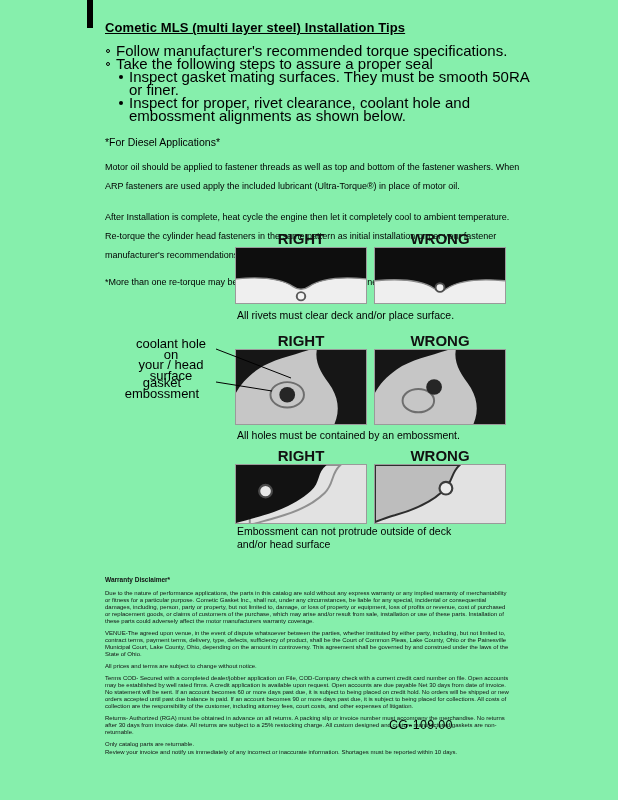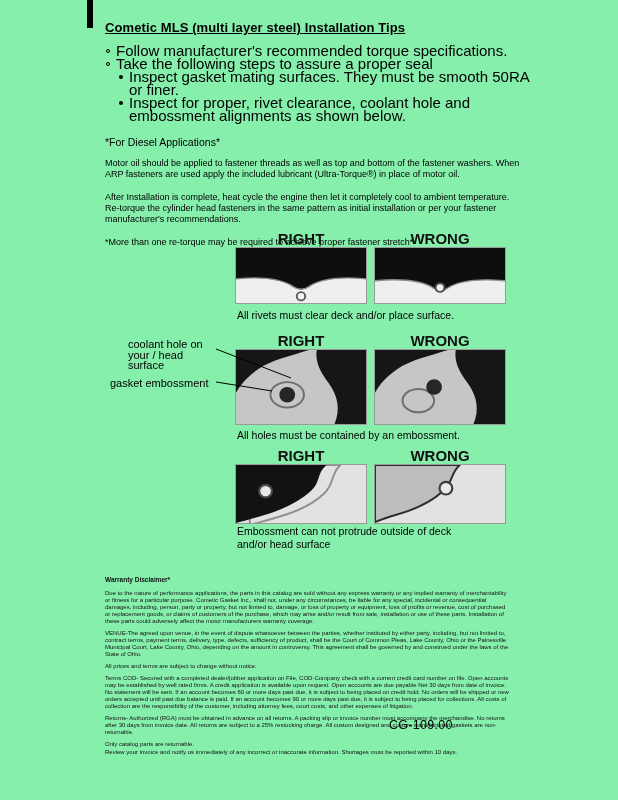--- a/index.html
+++ b/index.html
@@ -9,30 +9,30 @@
   .edge-mark { position:absolute; left:87px; top:0; width:6px; height:28px; background:#000; }
 
   .content { position:absolute; left:105px; top:20px; width:440px; }
   .title { font-size:13px; font-weight:bold; text-decoration:underline; margin-bottom:9px; letter-spacing:.1px; }
   .tips { list-style:none; }
   .tip { position:relative; padding-left:11px; font-size:15px; line-height:13px; }
   .tip .b { position:absolute; left:1px; top:4.5px; width:4px; height:4px; border:1px solid #000; border-radius:50%; }
   .subtip { padding-left:24px; }
   .subtip .b2 { position:absolute; left:14px; top:5px; width:4px; height:4px; background:#000; border-radius:50%; }
   .h2 { font-size:10.5px; font-weight:normal; margin:14px 0 10px; }
-  .para { font-size:9px; line-height:11px; width:420px; margin-bottom:12px; }
+  .para { font-size:9px; line-height:19px; width:420px; margin-bottom:12px; }
   .note { font-size:9px; margin-top:3px; }
 
   .diagrams { position:absolute; left:0; top:228px; width:618px; height:335px; }
   .dg-header { position:absolute; width:132px; text-align:center; font-size:15px; color:#111;font-weight:bold; }
   .dg-img { position:absolute; width:132px; border:1px solid #9a9a9a; background:#ddd; }
   .dg-img svg { display:block; width:100%; height:100%; }
   .h57 { height:57px; } .h76 { height:76px; } .h60 { height:60px; }
   .dg-caption { position:absolute; font-size:10.5px; line-height:13px; }
-  .dg-label { position:absolute; font-size:11px; line-height:10.5px; text-align:left; }
+  .dg-label { position:absolute; font-size:13px; line-height:10.5px; text-align:center; }
   .leader { position:absolute; left:0; top:0; width:618px; height:335px; pointer-events:none; }
 
   .legal { position:absolute; left:105px; top:576px; width:406px; font-size:6px; line-height:7px; color:#111; }
   .legal-h { font-weight:bold; font-size:6.5px; margin-bottom:7px; }
   .legal p { margin-bottom:5px; }
   .legal p.tight { margin-bottom:1px; }
   .footer-code { position:absolute; left:389px; top:718px; font-size:12.5px; letter-spacing:.3px; }
 </style>
 </head>
 <body>

